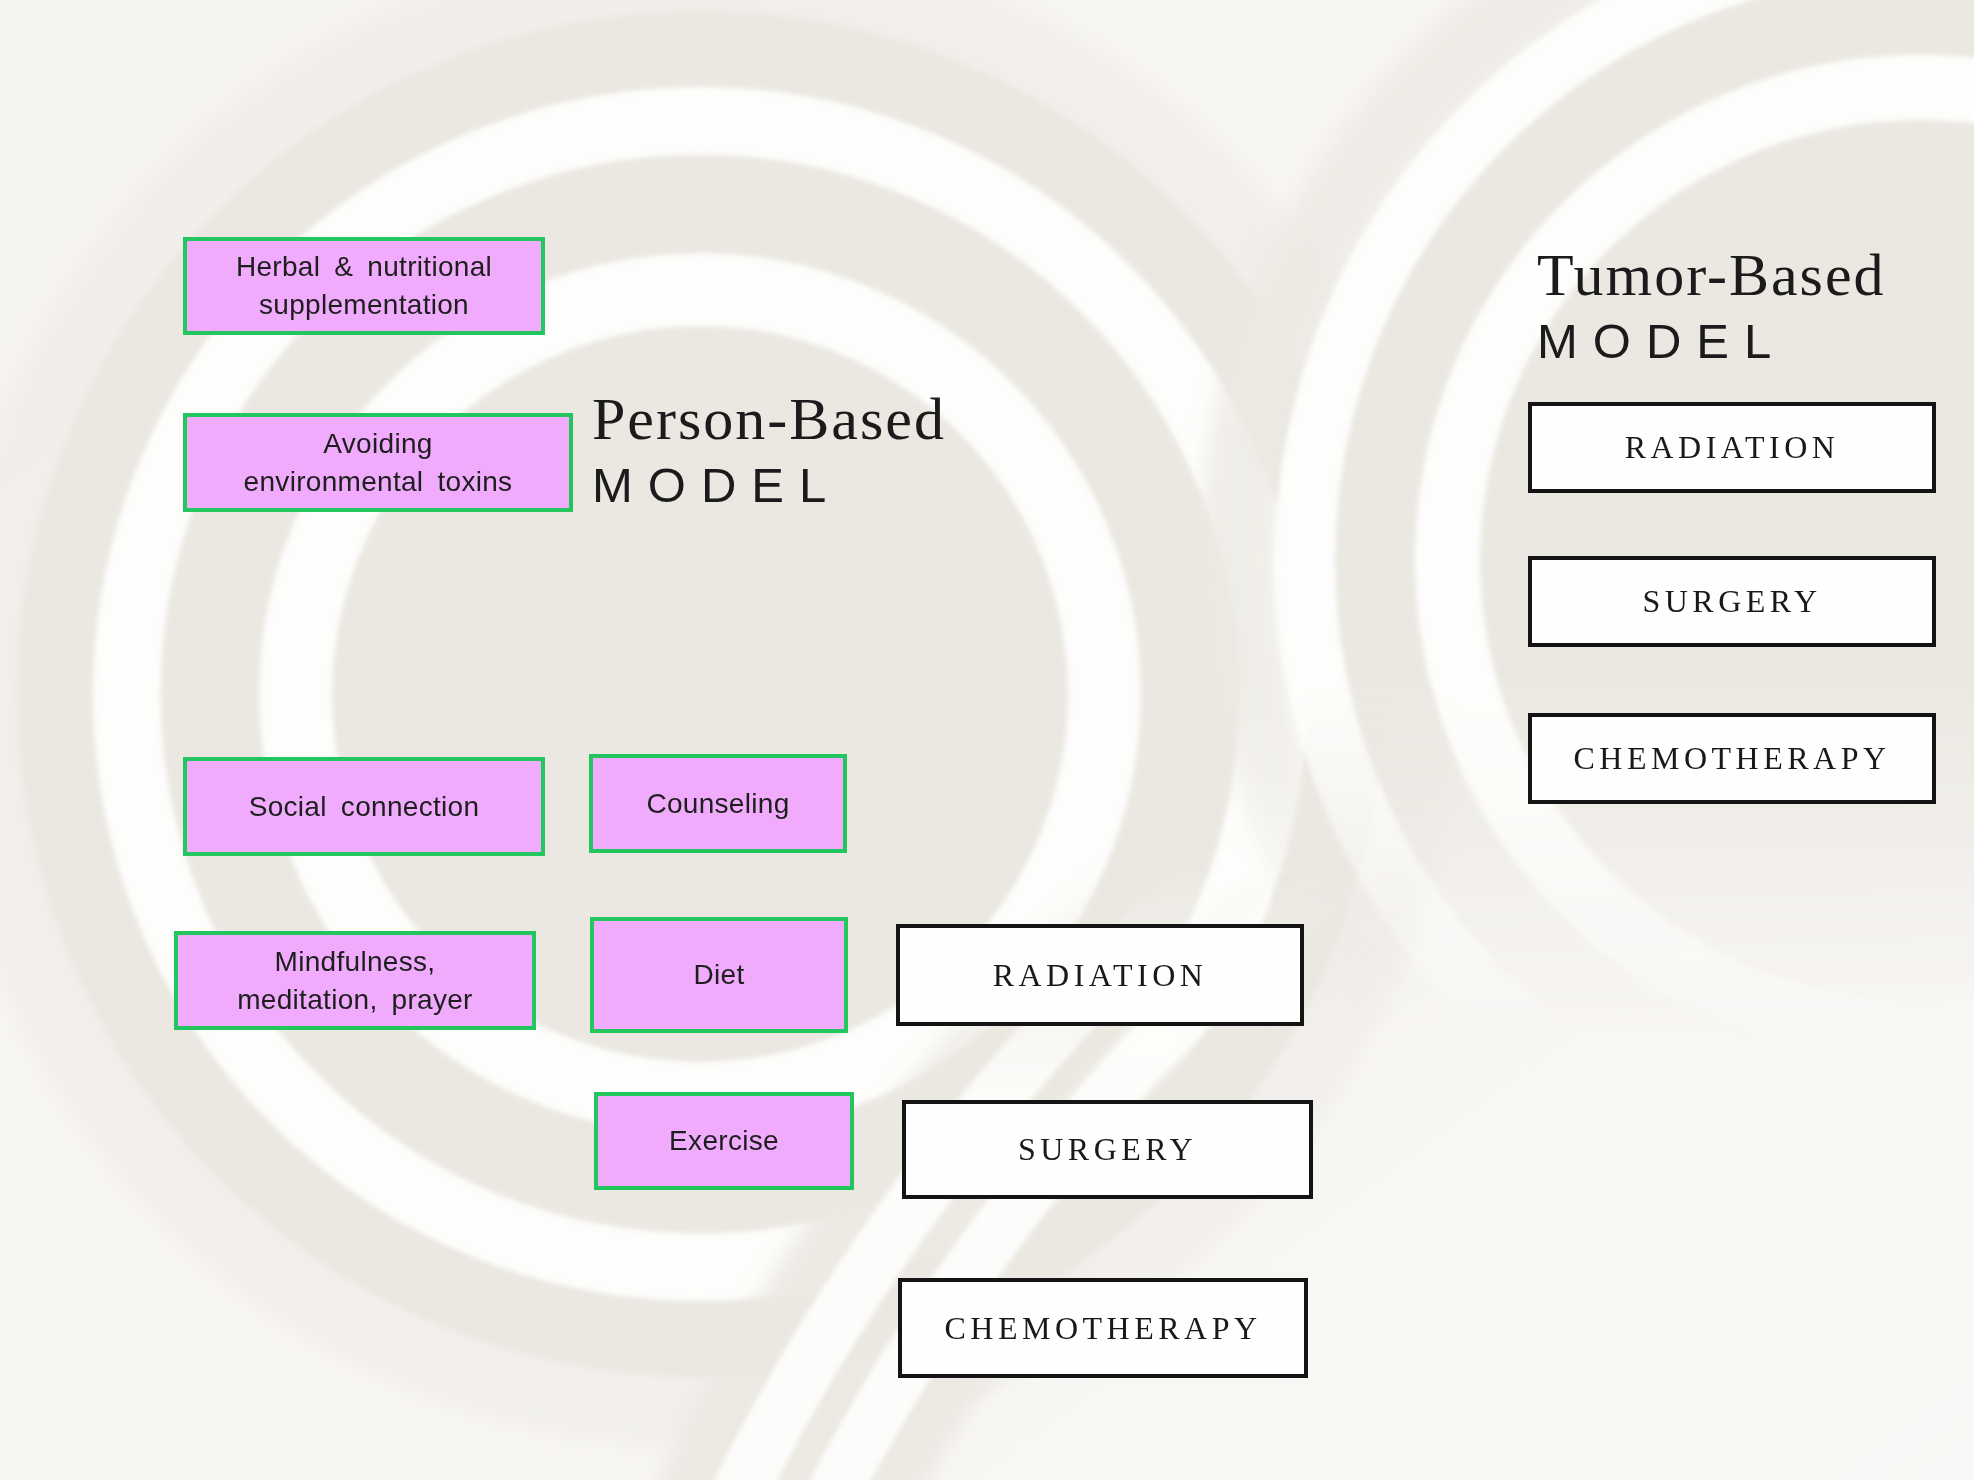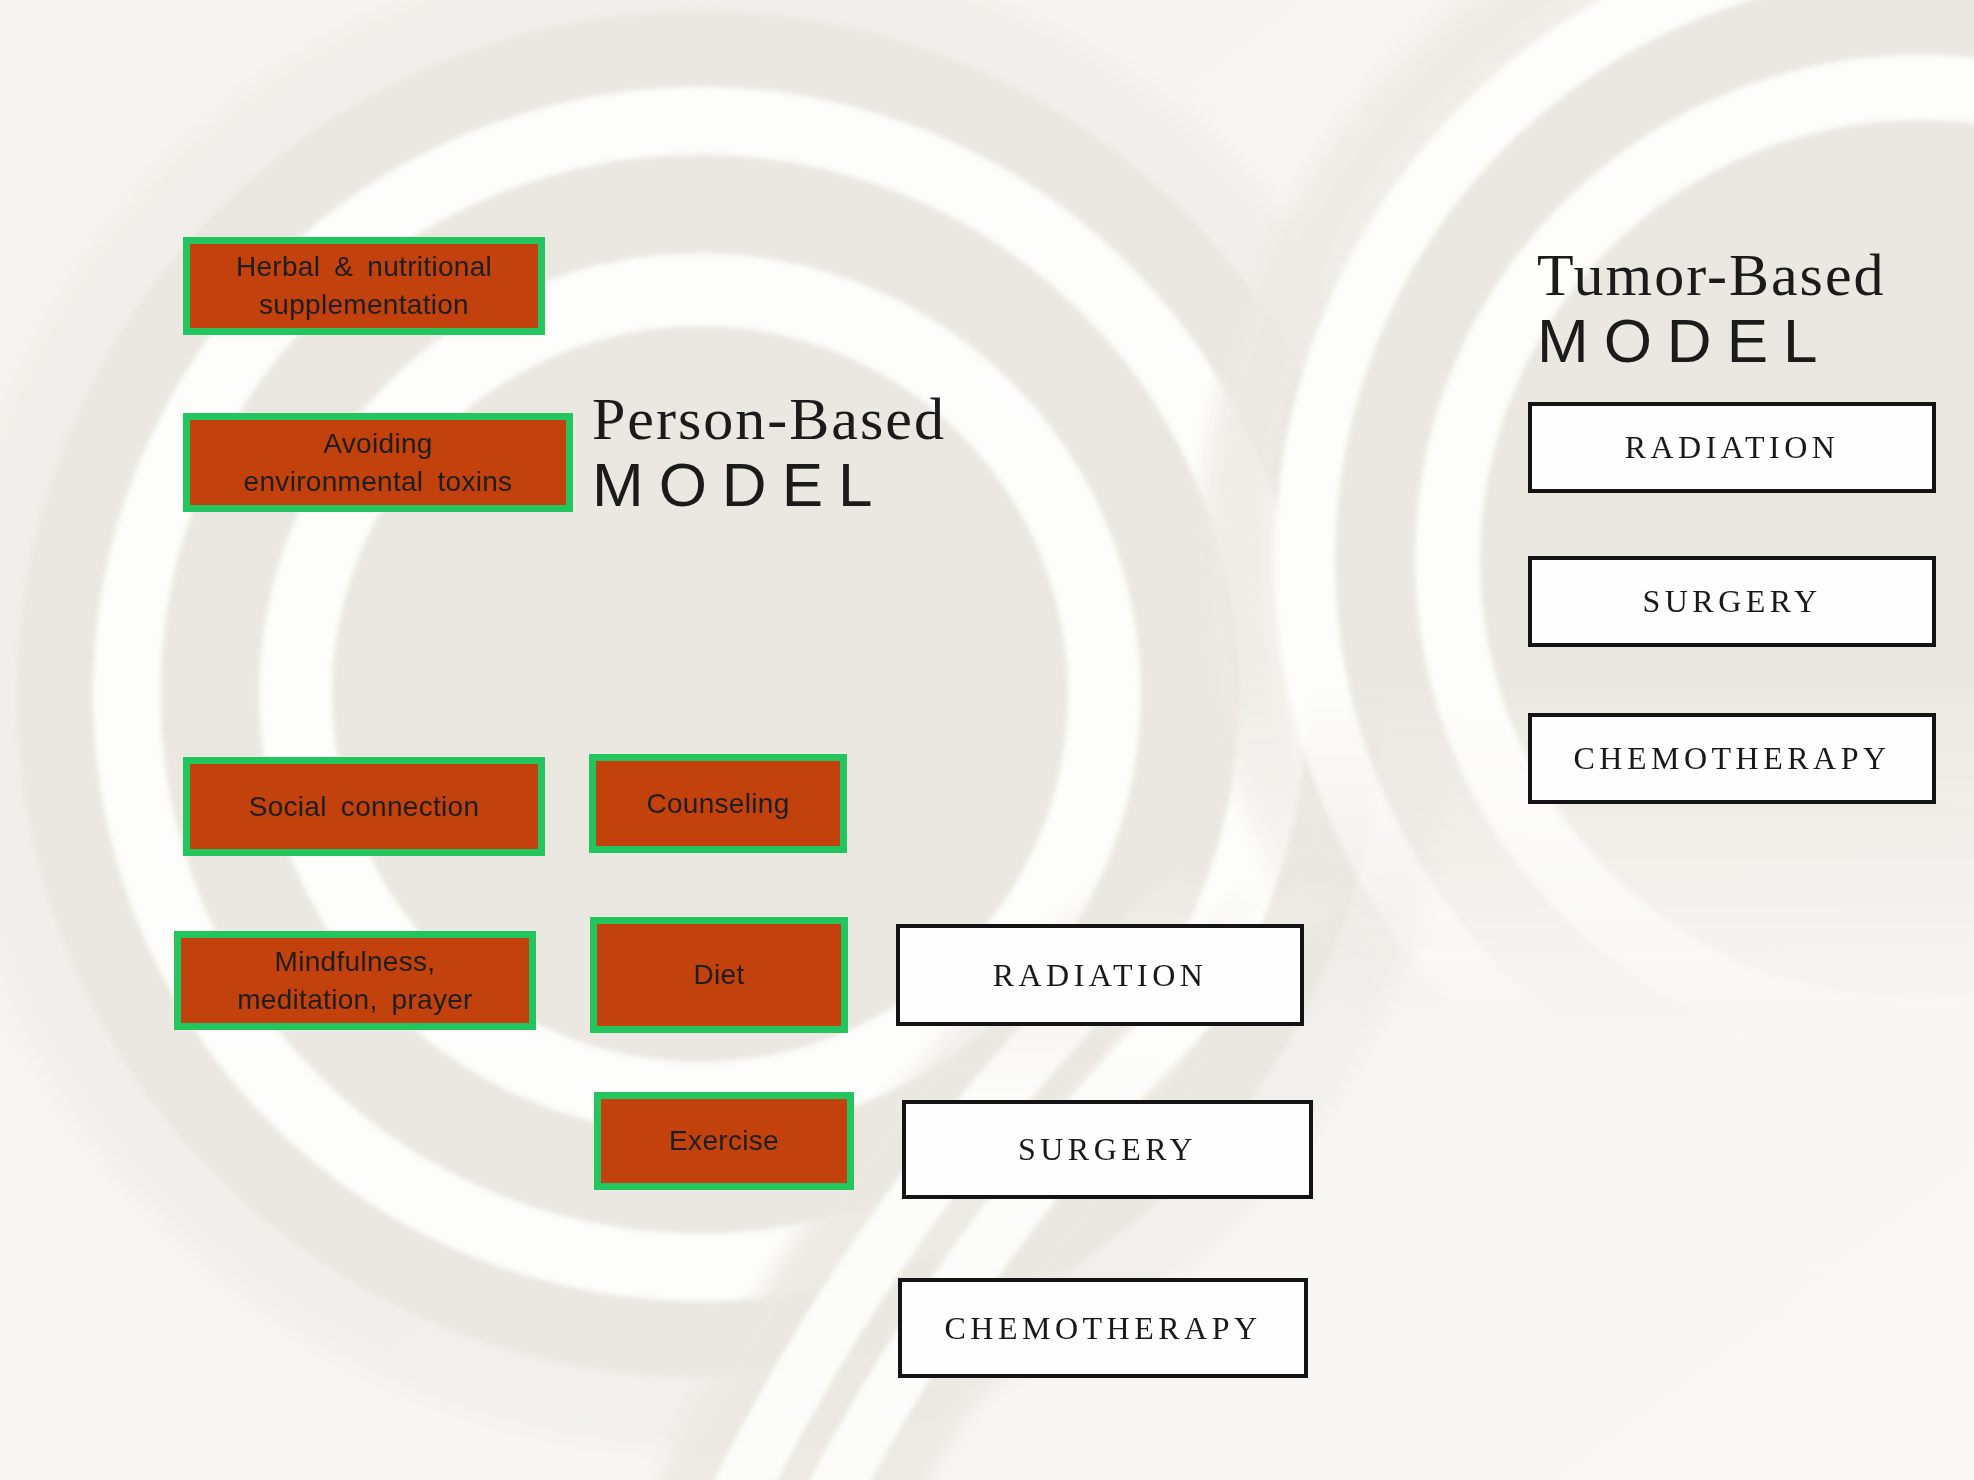--- a/index.html
+++ b/index.html
@@ -15,22 +15,22 @@
 
   .box {
     position: absolute;
     box-sizing: border-box;
     display: flex;
     align-items: center;
     justify-content: center;
     text-align: center;
   }
   .box.gray {
-    background: #c2410c;
-    border: 7px solid #22c55e;
+    background: #f0abfc;
+    border: 4px solid #22c55e;
   }
   .box.white {
     background: #fefefe;
     border: 4px solid #141414;
   }
   .gray .box-label {
     font-size: 28px;
     line-height: 38px;
     color: #1e1e1e;
     letter-spacing: 0.3px;
@@ -51,21 +51,21 @@
   .model-title .serif-line {
     font-family: "Liberation Serif", serif;
     font-size: 60px;
     font-weight: 400;
     line-height: 66px;
     letter-spacing: 2px;
     white-space: nowrap;
   }
   .model-title .caps-line {
     font-family: "Liberation Sans", sans-serif;
-    font-size: 62px;
+    font-size: 49px;
     font-weight: 500;
     line-height: 58px;
     letter-spacing: 15px;
     margin-top: 4px;
     white-space: nowrap;
   }
 </style>
 </head>
 <body>
 

